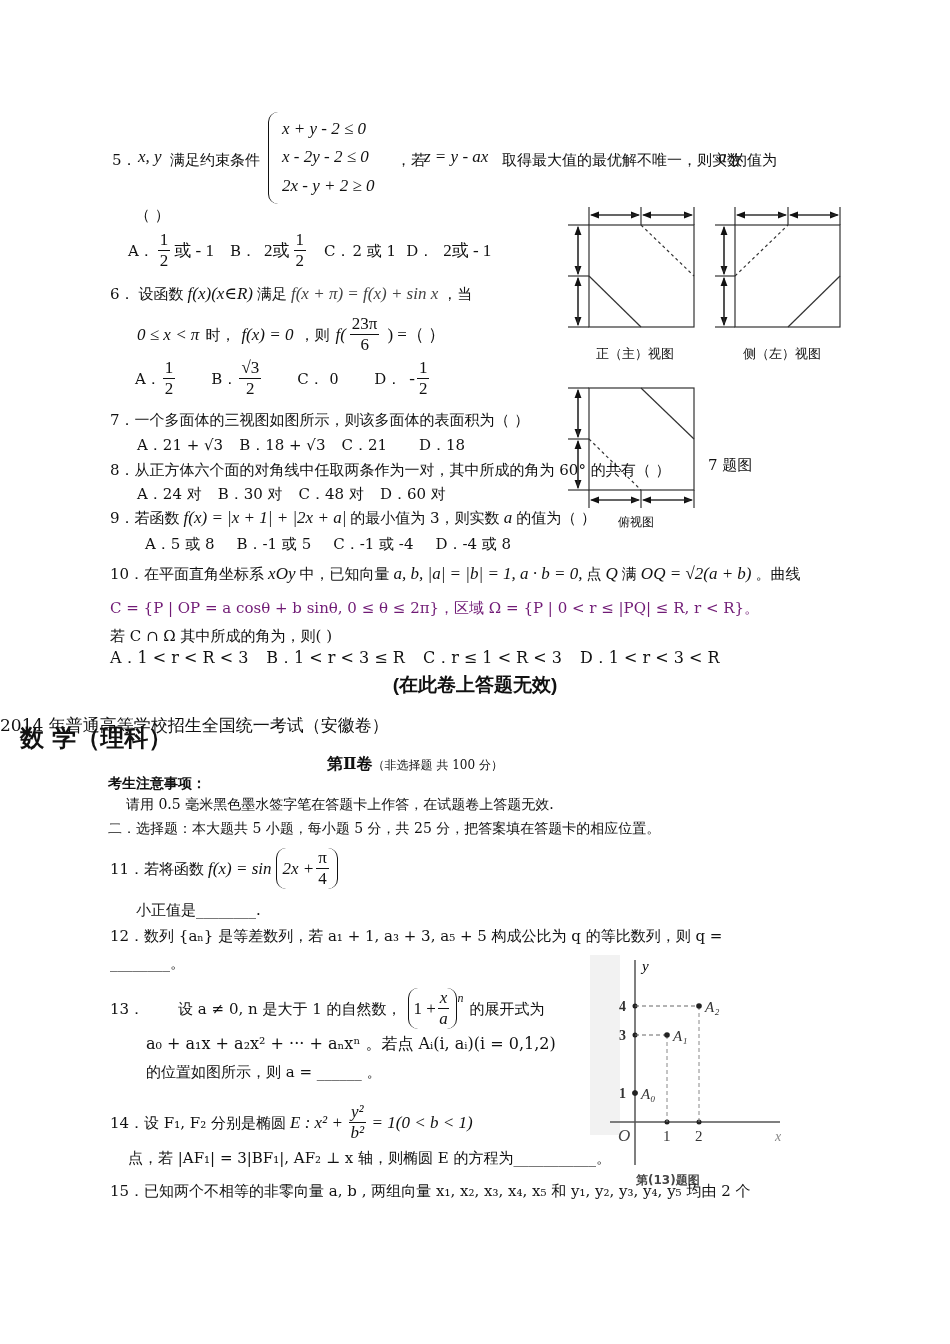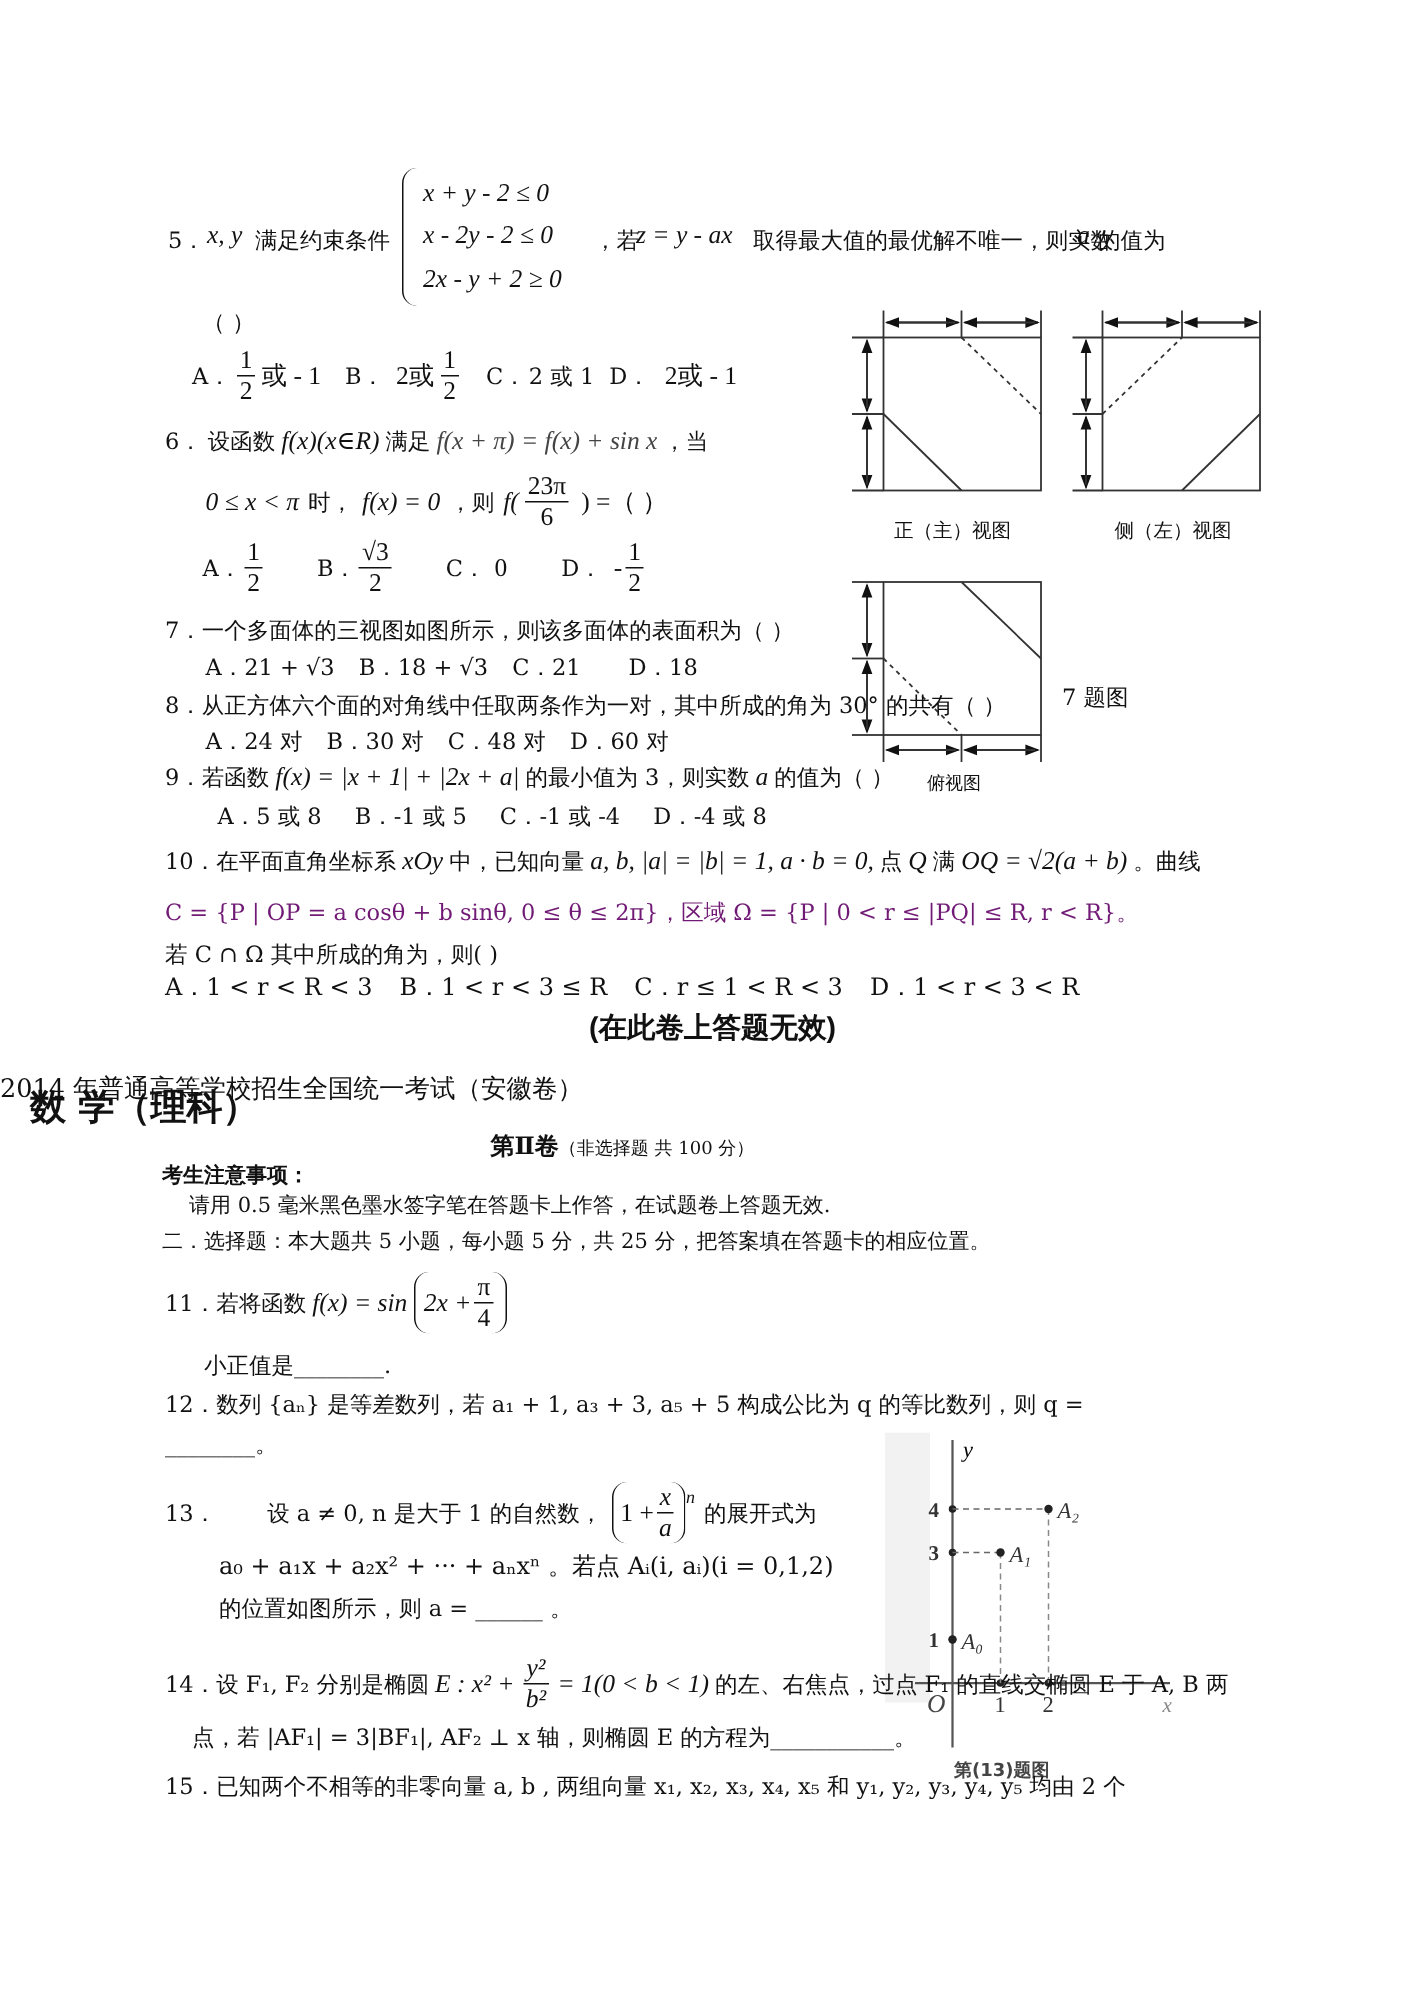--- a/index.html
+++ b/index.html
@@ -166,21 +166,21 @@
 <div class="abs cap" style="left:618px;top:514px;font-size:12px;">俯视图</div>
 <div class="abs t" style="left:708px;top:455px;">7 题图</div>
 
 <div class="abs t" style="left:110px;top:410px;">7．一个多面体的三视图如图所示，则该多面体的表面积为（    ）</div>
 <div class="abs t" style="left:137px;top:435px;display:flex;gap:16px;">
   <span>A．21 + √3</span>
   <span>B．18 + √3</span>
   <span style="margin-right:16px;">C．21</span>
   <span>D．18</span>
 </div>
-<div class="abs t" style="left:110px;top:460px;">8．从正方体六个面的对角线中任取两条作为一对，其中所成的角为 30° 的共有（    ）</div>
+<div class="abs t" style="left:110px;top:460px;">8．从正方体六个面的对角线中任取两条作为一对，其中所成的角为 60° 的共有（    ）</div>
 <div class="abs t" style="left:137px;top:484px;display:flex;gap:16px;">
   <span>A．24 对</span>
   <span>B．30 对</span>
   <span>C．48 对</span>
   <span>D．60 对</span>
 </div>
 <div class="abs t" style="left:110px;top:508px;display:flex;align-items:center;gap:4px;">
   <span>9．若函数</span>
   <span class="m">f(x) = |x + 1| + |2x + a|</span>
   <span>的最小值为 3，则实数</span>
@@ -289,17 +289,16 @@
 <div class="abs cap" style="left:636px;top:1172px;font-size:12px;font-weight:bold;color:#444;">第(13)题图</div>
 
 <div class="abs t" style="left:110px;top:1102px;display:flex;align-items:center;gap:4px;">
   <span>14．设 F₁, F₂ 分别是椭圆</span>
   <span class="m">E : x² +</span>
   <span class="frac">
       <span class="num m">y²</span>
       <span class="m">b²</span>
     </span>
   <span class="m">= 1(0 &lt; b &lt; 1)</span>
-  <span>的左、右焦点，过点 F₁ 的直线交椭圆 E 于 A, B 两</span>
 </div>
 <div class="abs t" style="left:128px;top:1148px;">点，若 |AF₁| = 3|BF₁|, AF₂ ⊥ x 轴，则椭圆 E 的方程为___________。</div>
 
 <div class="abs t" style="left:110px;top:1181px;">15．已知两个不相等的非零向量 a,  b ,  两组向量 x₁,  x₂,  x₃,  x₄,  x₅ 和 y₁,  y₂,  y₃,  y₄,  y₅ 均由 2 个</div>
 
 </body></html>

